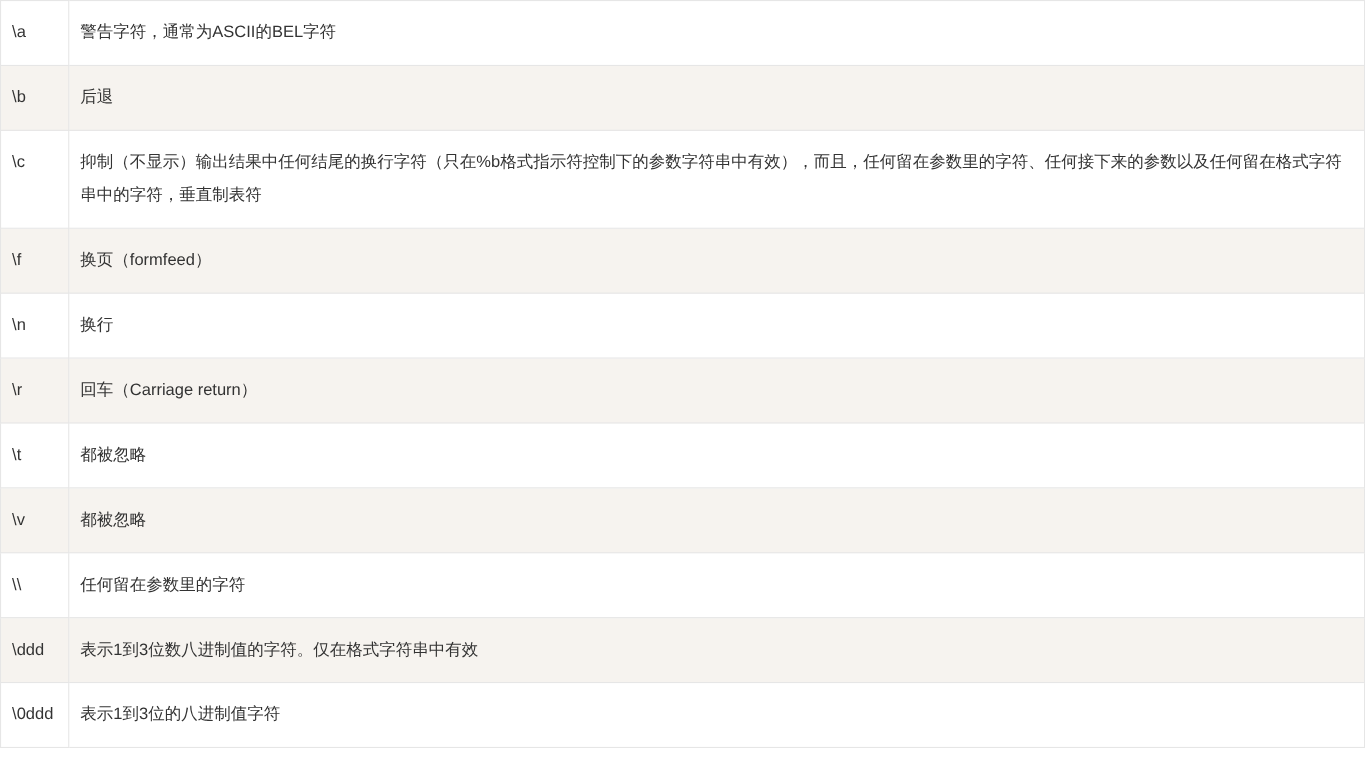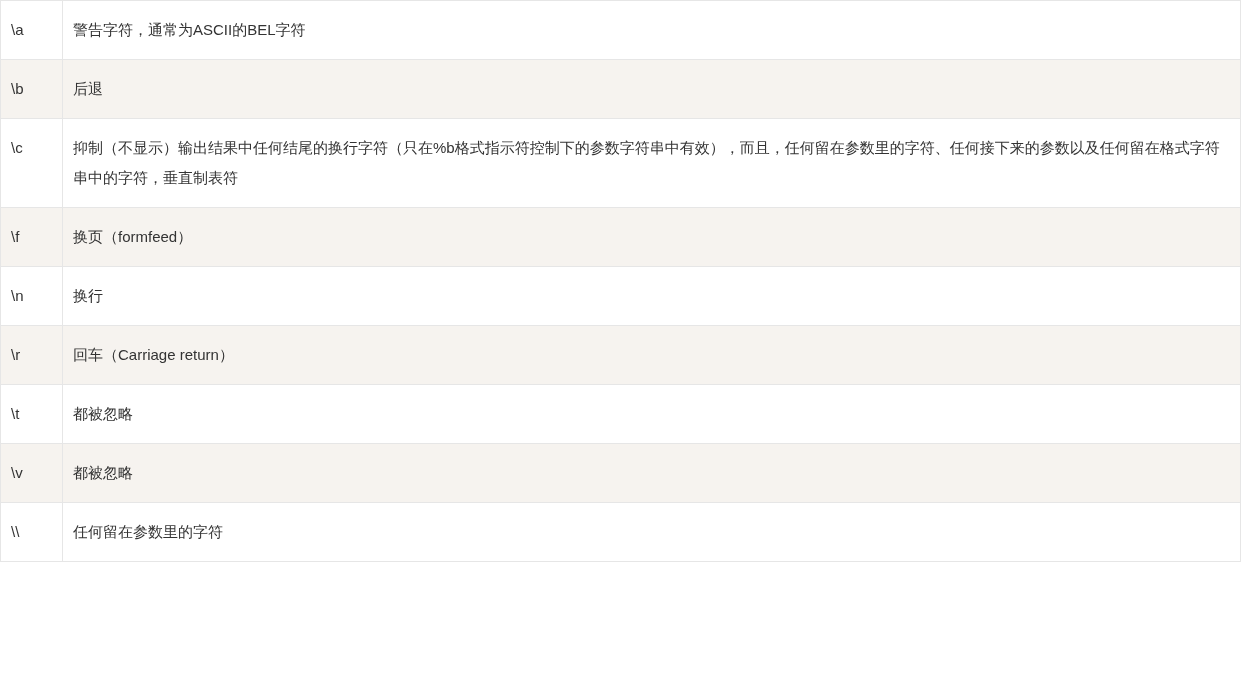--- a/index.html
+++ b/index.html
@@ -73,14 +73,22 @@
       <td>都被忽略</td>
     </tr>
     <tr>
       <td class="code">\v</td>
       <td>都被忽略</td>
     </tr>
     <tr>
       <td class="code">\\</td>
       <td>任何留在参数里的字符</td>
     </tr>
+    <tr>
+      <td class="code">\ddd</td>
+      <td>表示1到3位数八进制值的字符。仅在格式字符串中有效</td>
+    </tr>
+    <tr>
+      <td class="code">\0ddd</td>
+      <td>表示1到3位的八进制值字符</td>
+    </tr>
   </tbody>
 </table>
 
 </body></html>

